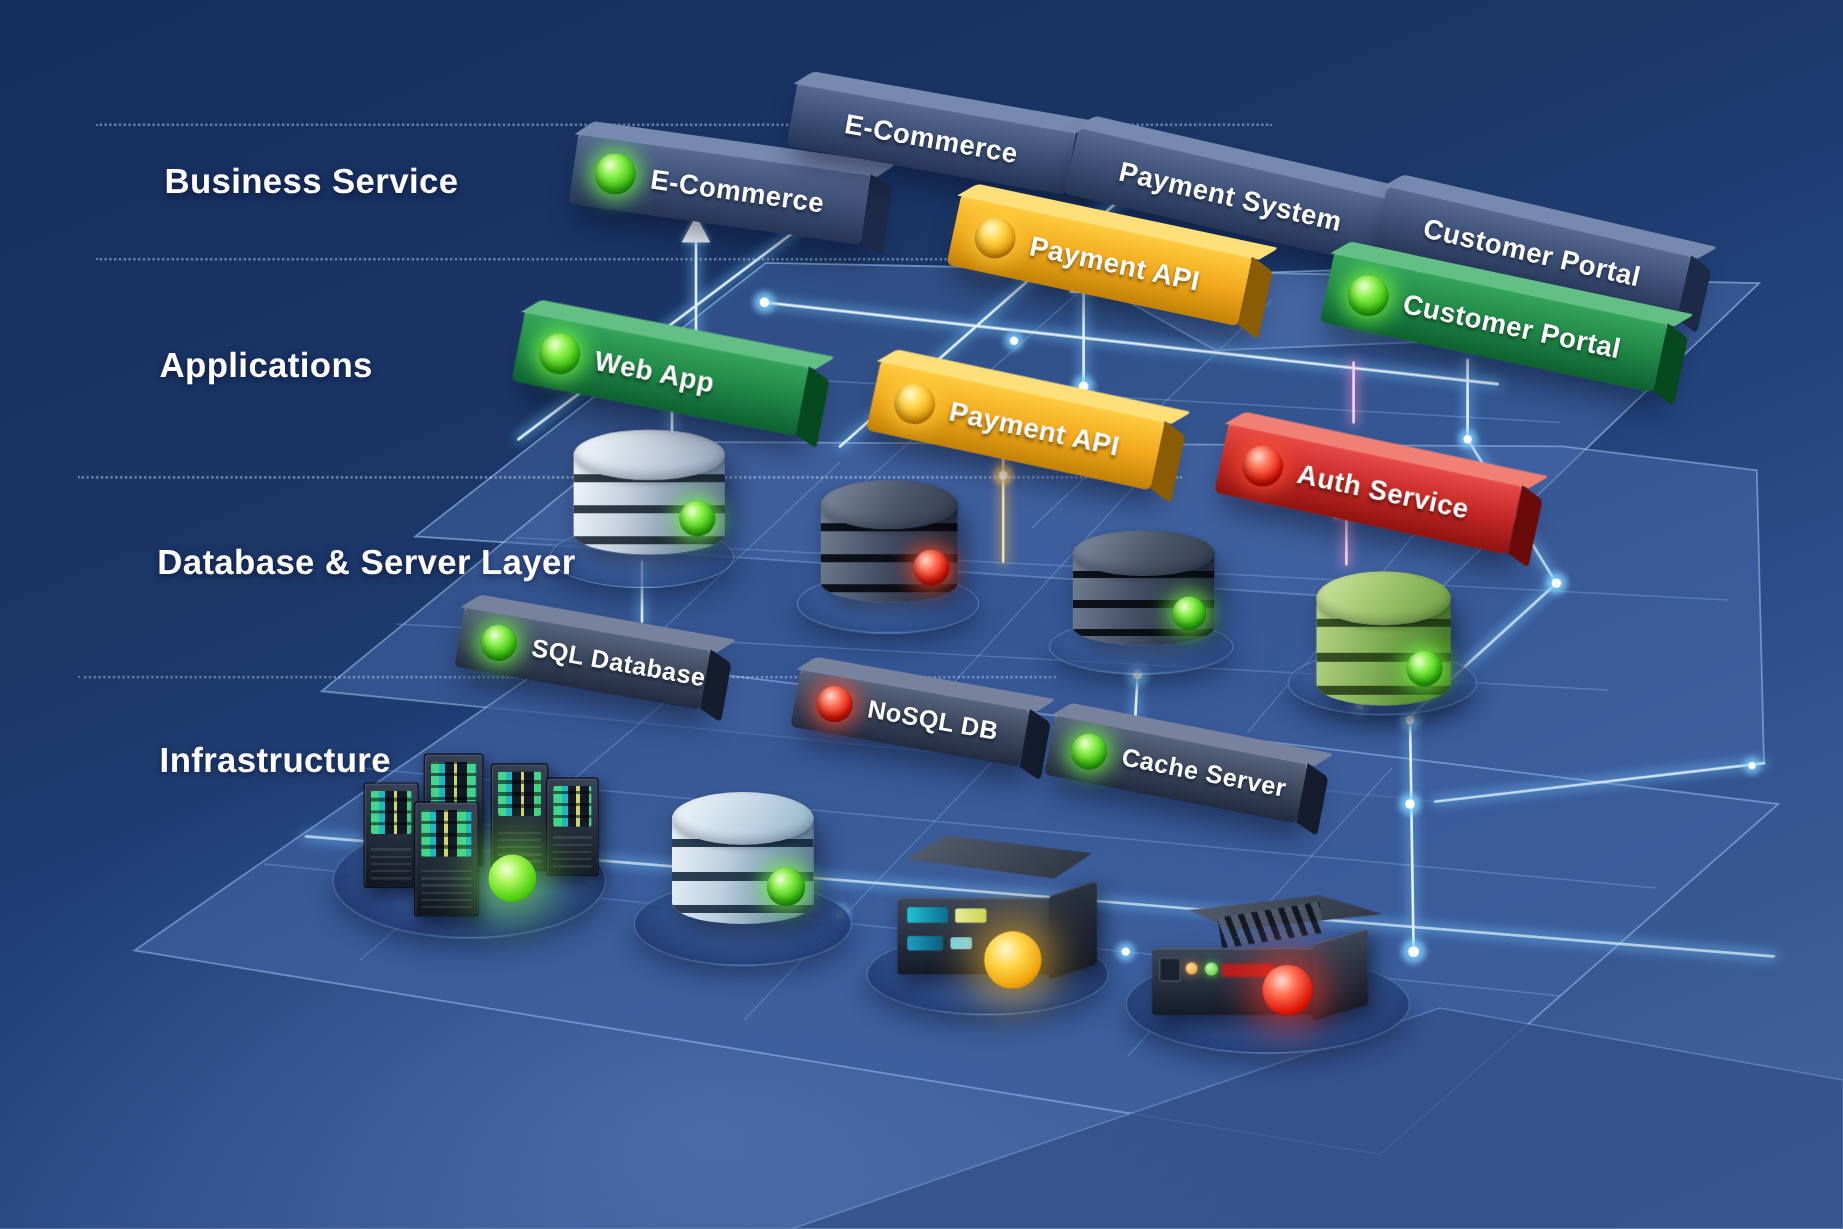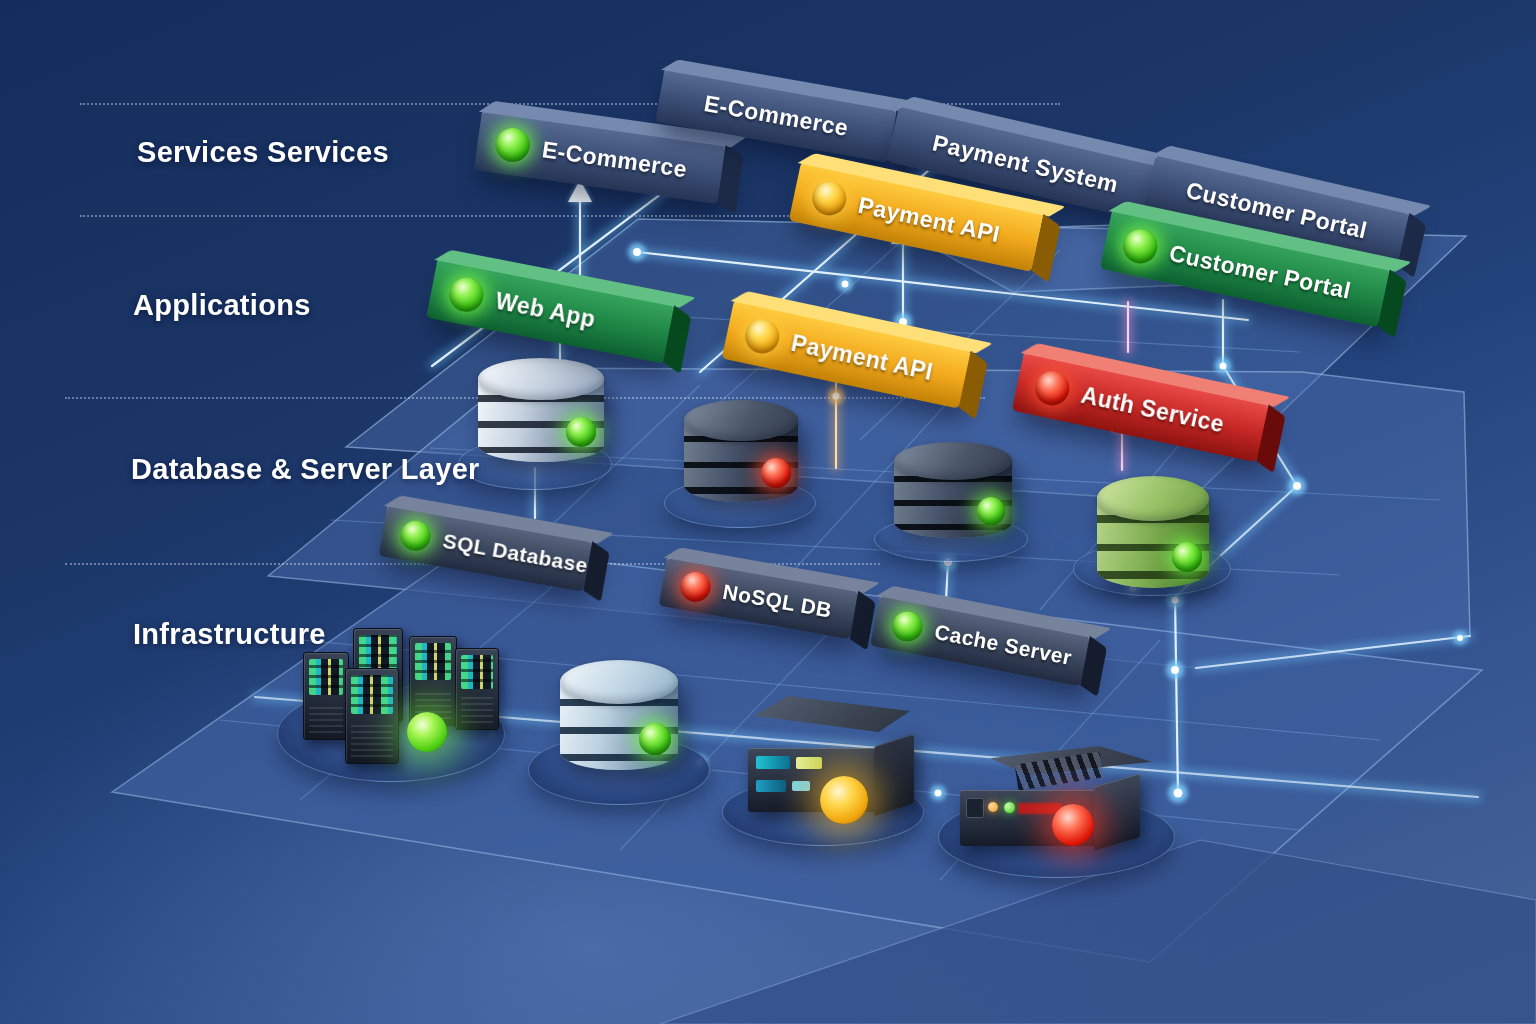--- a/index.html
+++ b/index.html
@@ -221,21 +221,21 @@
     <path d="M1122,412 l-11,20 h22 z" fill="#ff9ae0" opacity=".75" filter="url(#b3)"></path>
     <path d="M1122,412 l-11,20 h22 z" fill="#ffeaf8"></path>
   </g>
 </svg>
 
 <div class="dotline" style="left:80px;top:103px;width:980px;"></div>
 <div class="dotline" style="left:80px;top:215px;width:940px;"></div>
 <div class="dotline" style="left:65px;top:397px;width:920px;"></div>
 <div class="dotline" style="left:65px;top:563px;width:815px;"></div>
 
-<div class="layer-label" style="left:137px;top:136px;">Services Services</div>
+<div class="layer-label" style="left:137px;top:136px;">Business Service</div>
 <div class="layer-label" style="left:133px;top:289px;">Applications</div>
 <div class="layer-label" style="left:131px;top:453px;">Database &amp; Server Layer</div>
 <div class="layer-label" style="left:133px;top:618px;">Infrastructure</div>
 
 <div class="bar navy" style="left:478px;top:110px;width:210px;--rot:8deg;">
   <span class="led led-green"></span>
   <span class="bar-label">E-Commerce</span>
 </div>
 <div class="bar navy center" style="left:660px;top:68px;width:200px;height:54px;--rot:10deg;">
   <span class="bar-label">E-Commerce</span>

